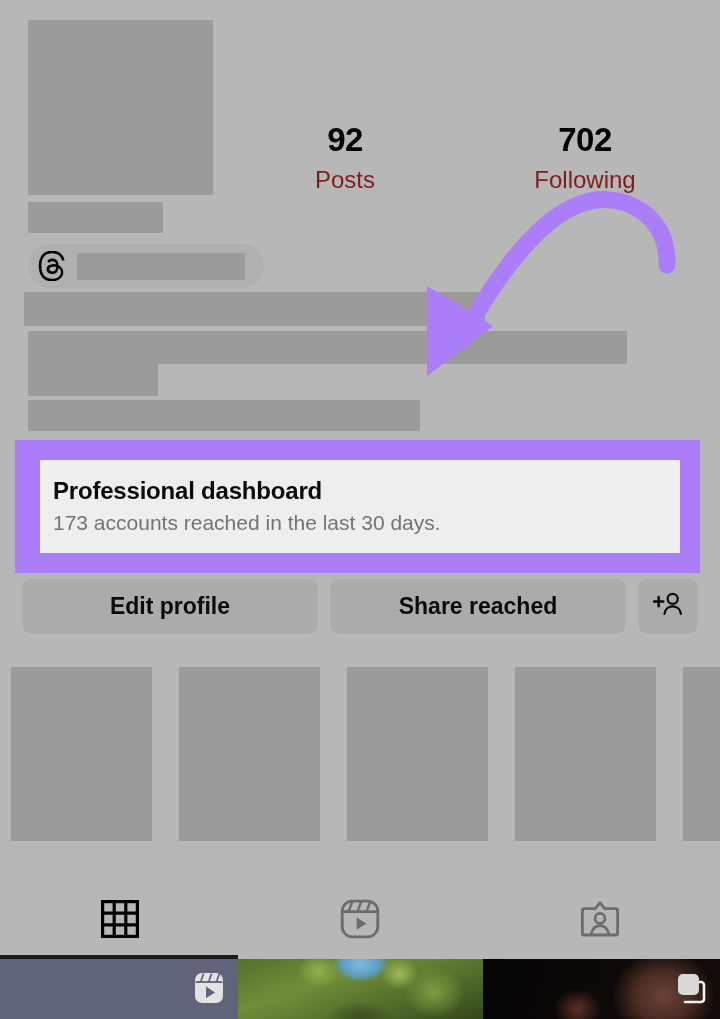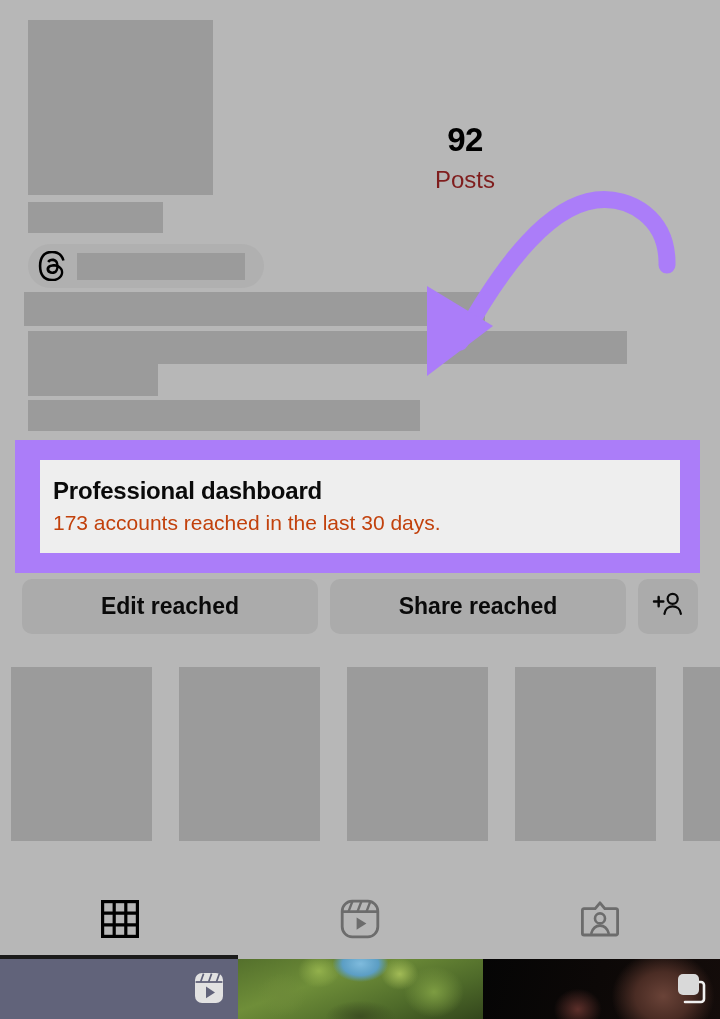--- a/index.html
+++ b/index.html
@@ -74,21 +74,21 @@
     position: absolute; left: 40px; top: 460px;
     width: 640px; height: 93px;
     background: #eeeeee;
     padding: 16px 0 0 13px;
   }
   #dashboard-title {
     font-size: 24px; font-weight: bold; color: #0a0a0a;
     line-height: 29px; letter-spacing: -0.2px;
   }
   #dashboard-subtitle {
-    font-size: 21px; color: #c2410c; line-height: 28px; margin-top: 4px;
+    font-size: 21px; color: #737373; line-height: 28px; margin-top: 4px;
   }
 
   
   #action-row {
     position: absolute; left: 22px; top: 579px;
     width: 676px; height: 55px;
     display: flex; align-items: center; gap: 12px;
   }
   .action-btn {
     height: 55px; background: #ababab; border: none; border-radius: 10px;
@@ -160,20 +160,24 @@
 
 <div id="screen">
 
   <div class="redact" id="avatar"></div>
 
   <div id="stats">
     <div class="stat">
       <div class="stat-num">92</div>
       <div class="stat-label">Posts</div>
     </div>
+    <div class="stat">
+      <div class="stat-num">702</div>
+      <div class="stat-label">Following</div>
+    </div>
   </div>
 
   <div class="redact" id="username-bar"></div>
 
   <div id="threads-badge">
     <span id="threads-icon">
       <svg viewBox="0 0 32 32" width="30" height="30" aria-hidden="true">
         <path d="M22.3 15.1c-.13-.06-.26-.12-.4-.18-.23-4.3-2.58-6.77-6.52-6.79h-.05c-2.36 0-4.32 1.01-5.53 2.84l2.17 1.49c.9-1.37 2.31-1.66 3.36-1.66h.04c1.31 0 2.3.38 2.94 1.13.47.55.78 1.3.94 2.26-1.2-.2-2.5-.27-3.89-.18-3.91.23-6.42 2.5-6.25 5.67.09 1.6.89 2.98 2.25 3.88 1.15.76 2.63 1.13 4.17 1.05 2.03-.11 3.62-.89 4.73-2.3.84-1.08 1.37-2.47 1.61-4.22 1 .6 1.74 1.4 2.15 2.35.7 1.62.74 4.28-1.43 6.45-1.9 1.9-4.19 2.72-7.65 2.75-3.84-.03-6.74-1.26-8.63-3.66C4.55 23.72 3.64 20.47 3.6 16c.04-4.47.95-7.72 2.73-9.98C8.22 3.62 11.12 2.39 14.96 2.36c3.87.03 6.82 1.27 8.77 3.68.96 1.19 1.68 2.68 2.16 4.42l2.54-.68c-.58-2.14-1.48-3.99-2.71-5.5C23.22 1.2 19.58-.36 14.97-.39h-.02C10.35-.36 6.75 1.21 4.25 4.3 2.02 7.06.88 10.89.84 15.99v.02c.04 5.1 1.18 8.93 3.41 11.69 2.5 3.09 6.1 4.66 10.7 4.69h.02c4.09-.03 6.97-1.1 9.35-3.48 3.11-3.11 3.02-7.01 2-9.41-.74-1.72-2.14-3.12-4.02-4.4zm-6.6 6.74c-1.71.1-3.48-.67-3.57-2.28-.06-1.19.85-2.52 3.67-2.68.32-.02.64-.03.95-.03.97 0 1.88.09 2.71.27-.31 3.86-2.12 4.63-3.76 4.72z" fill="#000"></path>
       </svg>
     </span>
@@ -190,21 +194,21 @@
     <path d="M27 186 L 27 96 L 93 136 Z" fill="#ab7df9"></path>
   </svg>
 
   <div id="dashboard-highlight"></div>
   <div id="dashboard-card">
     <div id="dashboard-title">Professional dashboard</div>
     <div id="dashboard-subtitle">173 accounts reached in the last 30 days.</div>
   </div>
 
   <div id="action-row">
-    <button class="action-btn" id="edit-profile-btn">Edit reached</button>
+    <button class="action-btn" id="edit-profile-btn">Edit profile</button>
     <button class="action-btn" id="share-profile-btn">Share reached</button>
     <button class="action-btn" id="add-person-btn">
       <span>
         <svg viewBox="0 0 34 30" width="32" height="28" aria-hidden="true">
           <circle cx="22" cy="9.5" r="5.4" fill="none" stroke="#0a0a0a" stroke-width="2.4"></circle>
           <path d="M13.2 25.5c0.6-4.9 4.4-8 8.8-8s8.2 3.1 8.8 8" fill="none" stroke="#0a0a0a" stroke-width="2.4" stroke-linecap="round"></path>
           <path d="M2 12.4 h10 M7 7.4 v10" stroke="#0a0a0a" stroke-width="2.6" stroke-linecap="round"></path>
         </svg>
       </span>
     </button>

